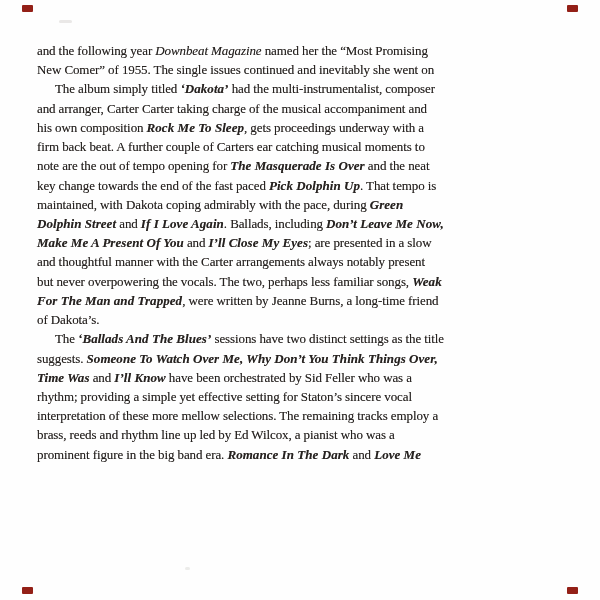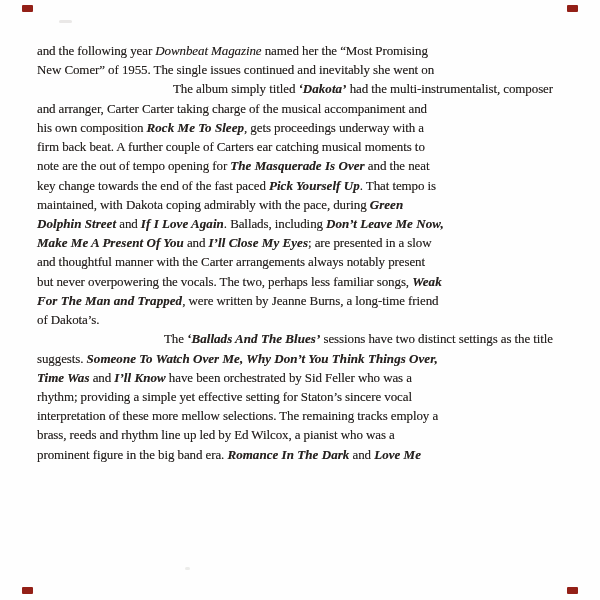--- a/index.html
+++ b/index.html
@@ -25,21 +25,21 @@
     letter-spacing: -0.1px;
     text-shadow: 0 0 0.4px rgba(40,35,30,0.45);
   }
   .para { margin: 0; padding: 0; }
   .line {
     height: 19.23px;
     line-height: 19.23px;
     white-space: pre;
     overflow: visible;
   }
-  .para.indent .line:first-child { padding-left: 18px; text-align: right; }
+  .para.indent .line:first-child { padding-left: 18px; }
   .seg-r  { font-style: normal; font-weight: normal; }
   .seg-i  { font-style: italic; font-weight: normal; }
   .seg-bi { font-style: italic; font-weight: bold; letter-spacing: 0.05px; }
   .corner-mark {
     position: absolute;
     width: 11px;
     height: 7px;
     border-radius: 1px;
     opacity: 0.95;
   }
@@ -71,21 +71,21 @@
       <div class="para">
         <div class="line"><span class="seg-r">and the following year </span><span class="seg-i">Downbeat Magazine</span><span class="seg-r"> named her the “Most Promising</span></div>
         <div class="line"><span class="seg-r">New Comer” of 1955. The single issues continued and inevitably she went on</span></div>
       </div>
       <div class="para indent">
         <div class="line"><span class="seg-r">The album simply titled </span><span class="seg-bi">‘Dakota’</span><span class="seg-r"> had the multi-instrumentalist, composer</span></div>
         <div class="line"><span class="seg-r">and arranger, Carter Carter taking charge of the musical accompaniment and</span></div>
         <div class="line"><span class="seg-r">his own composition </span><span class="seg-bi">Rock Me To Sleep</span><span class="seg-r">, gets proceedings underway with a</span></div>
         <div class="line"><span class="seg-r">firm back beat. A further couple of Carters ear catching musical moments to</span></div>
         <div class="line"><span class="seg-r">note are the out of tempo opening for </span><span class="seg-bi">The Masquerade Is Over</span><span class="seg-r"> and the neat</span></div>
-        <div class="line"><span class="seg-r">key change towards the end of the fast paced </span><span class="seg-bi">Pick Yourself Up</span><span class="seg-r">. That tempo is</span></div>
+        <div class="line"><span class="seg-r">key change towards the end of the fast paced </span><span class="seg-bi">Pick Dolphin Up</span><span class="seg-r">. That tempo is</span></div>
         <div class="line"><span class="seg-r">maintained, with Dakota coping admirably with the pace, during </span><span class="seg-bi">Green</span></div>
         <div class="line"><span class="seg-bi">Dolphin Street</span><span class="seg-r"> and </span><span class="seg-bi">If I Love Again</span><span class="seg-r">. Ballads, including </span><span class="seg-bi">Don’t Leave Me Now,</span></div>
         <div class="line"><span class="seg-bi">Make Me A Present Of You</span><span class="seg-r"> and </span><span class="seg-bi">I’ll Close My Eyes</span><span class="seg-r">; are presented in a slow</span></div>
         <div class="line"><span class="seg-r">and thoughtful manner with the Carter arrangements always notably present</span></div>
         <div class="line"><span class="seg-r">but never overpowering the vocals. The two, perhaps less familiar songs, </span><span class="seg-bi">Weak</span></div>
         <div class="line"><span class="seg-bi">For The Man and Trapped</span><span class="seg-r">, were written by Jeanne Burns, a long-time friend</span></div>
         <div class="line"><span class="seg-r">of Dakota’s.</span></div>
       </div>
       <div class="para indent">
         <div class="line"><span class="seg-r">The </span><span class="seg-bi">‘Ballads And The Blues’</span><span class="seg-r"> sessions have two distinct settings as the title</span></div>

